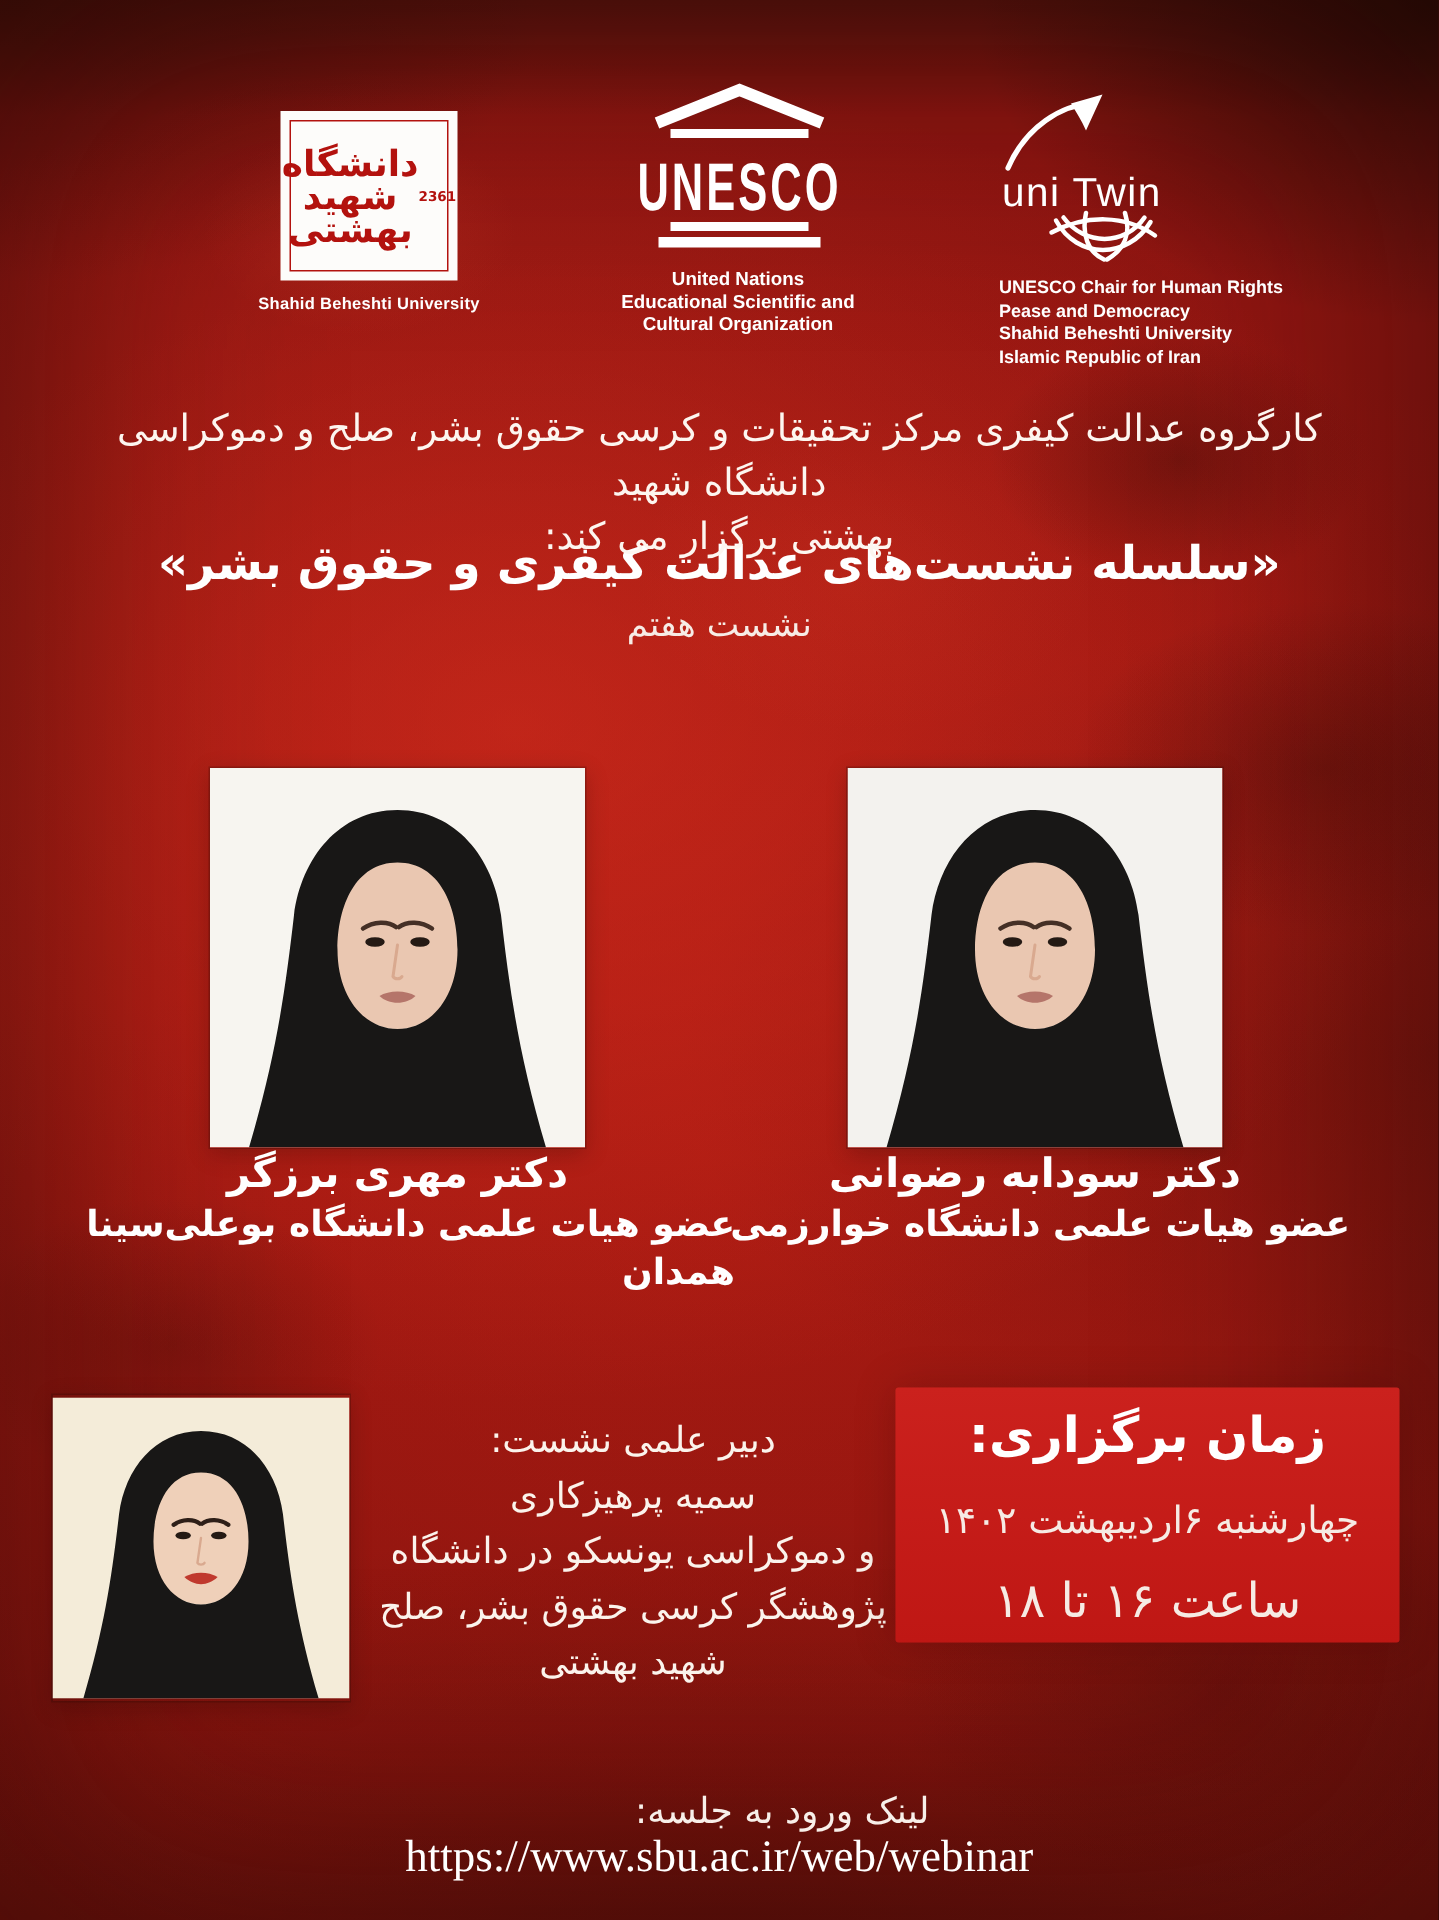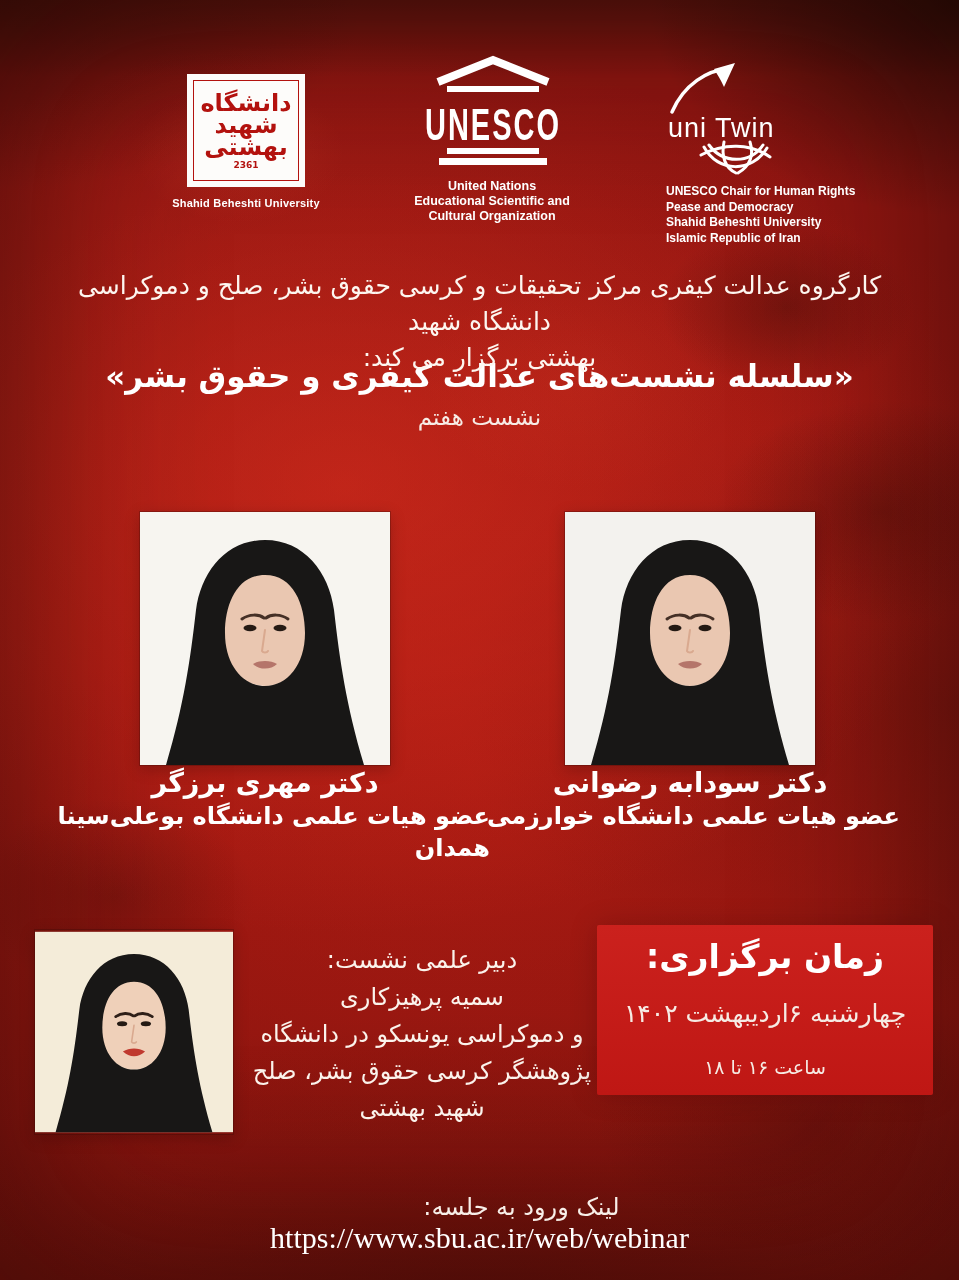--- a/index.html
+++ b/index.html
@@ -27,21 +27,21 @@
     box-shadow:inset 0 0 170px 30px rgba(35,7,4,.5);
   }
   .abs{position:absolute;}
   .center{text-align:center;}
   .rtl{direction:rtl;unicode-bidi:plaintext;}
 
   
   .sbu-logo{left:187px;top:74px;width:118px;height:113px;background:#fdfcfa;
     display:flex;align-items:center;justify-content:center;}
   .sbu-frame{width:104px;height:99px;border:1.5px solid #b3120e;
-    display:flex;flex-direction:column;align-items:center;justify-content:center;}
+    display:flex;flex-direction:row;align-items:center;justify-content:center;}
   .sbu-callig{color:#b3120e;font-weight:bold;font-size:24px;line-height:22px;text-align:center;}
   .sbu-year{color:#b3120e;font-size:9px;line-height:10px;margin-top:2px;font-weight:bold;}
   .sbu-caption{left:146px;top:197px;width:200px;font-family:"Liberation Sans","DejaVu Sans",sans-serif;
     font-weight:bold;font-size:11px;letter-spacing:.2px;}
   .unesco-svg{left:418px;top:55px;}
   .unesco-caption{left:380px;top:179px;width:224px;font-family:"Liberation Sans","DejaVu Sans",sans-serif;
     font-weight:bold;font-size:12.5px;line-height:15px;}
   .unitwin-svg{left:664px;top:60px;}
   .unitwin-caption{left:666px;top:184px;width:260px;font-family:"Liberation Sans","DejaVu Sans",sans-serif;
     font-weight:bold;font-size:12px;line-height:15.5px;text-align:left;}
@@ -77,21 +77,21 @@
   .speaker-right{left:480px;width:420px;}
 
   
   .secretary{left:238px;top:942px;width:368px;font-size:24px;line-height:37px;color:#fbf3ec;}
   .schedule-box{left:597px;top:925px;width:336px;height:170px;
     background:linear-gradient(180deg,#cb211d,#bf1714);
     box-shadow:0 0 26px rgba(50,8,5,.25);border-radius:2px;
     display:flex;flex-direction:column;align-items:center;justify-content:center;gap:23px;}
   .schedule-heading{font-size:33px;font-weight:bold;line-height:38px;}
   .schedule-date{font-size:25px;line-height:30px;color:#f6ebe4;}
-  .schedule-time{font-size:19px;line-height:30px;color:#f6ebe4;}
+  .schedule-time{font-size:32px;line-height:30px;color:#f6ebe4;}
 
   .link-label{left:0;top:1192px;width:959px;font-size:24px;line-height:30px;color:#f8efe9;margin-left:42px;}
   .link-url{left:0;top:1220px;width:959px;font-size:30px;line-height:36px;
     font-family:"Liberation Serif","DejaVu Serif",serif;}
   .link-url a{color:#ffffff;text-decoration:none;}
 </style>
 </head>
 <body>
 
 <div class="poster">

